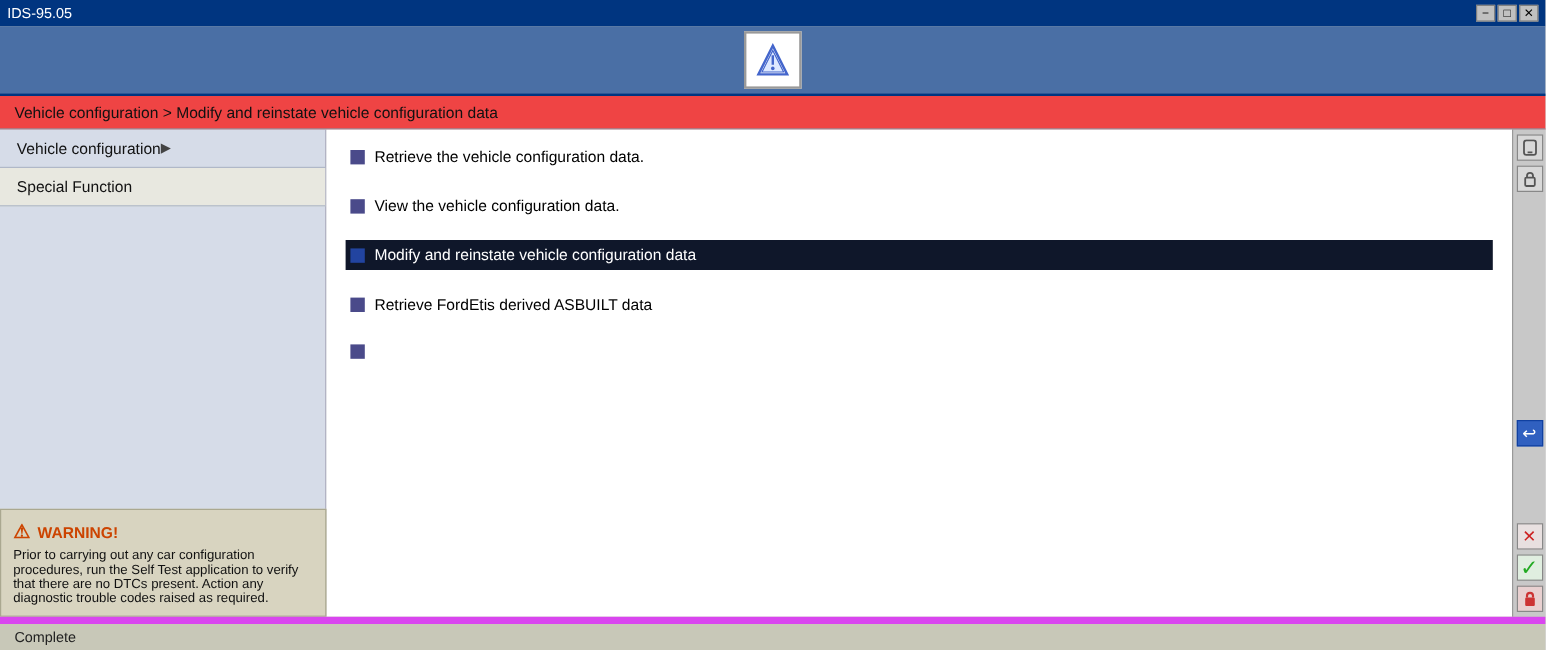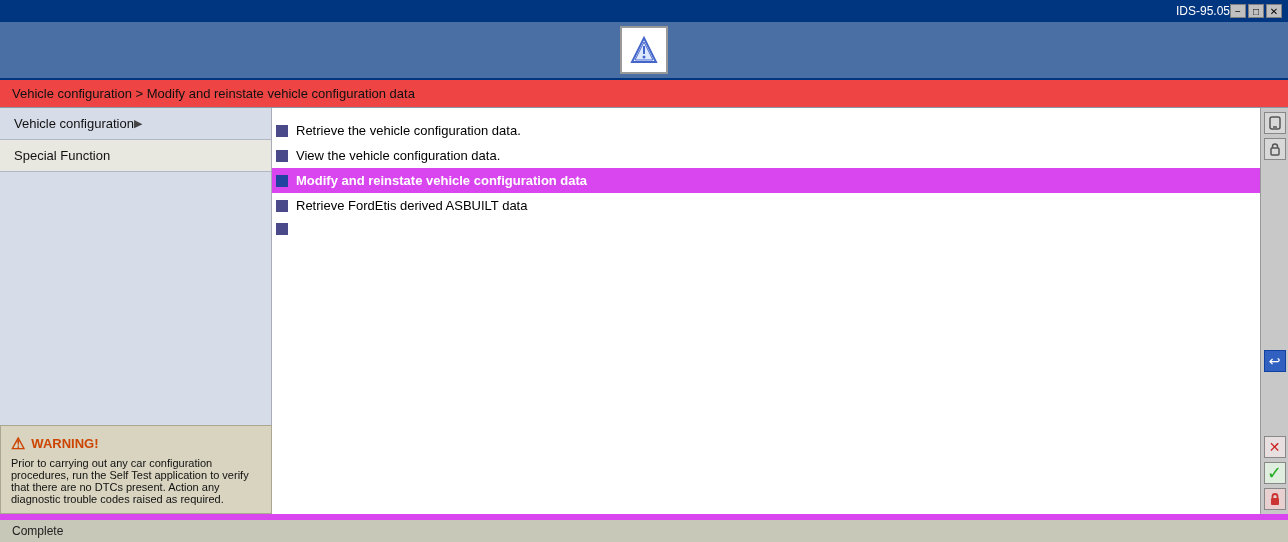--- a/index.html
+++ b/index.html
@@ -14,21 +14,21 @@
     }
 
     
     #title-bar {
       background: #003580;
       color: white;
       font-size: 12px;
       padding: 3px 6px;
       display: flex;
       align-items: center;
-      justify-content: flex-end;
+      justify-content: space-between;
       height: 22px;
     }
     #title-bar-controls {
       display: flex;
       gap: 2px;
     }
     .title-btn {
       width: 16px;
       height: 14px;
       background: #c0c0c0;
@@ -103,47 +103,46 @@
     }
     .sidebar-item .arrow {
       font-size: 11px;
       color: #444;
     }
 
     
     #content {
       flex: 1;
       background: white;
-      padding: 10px 0;
+      padding: 10px 16px;
       display: flex;
       flex-direction: column;
-      gap: 0;
+      gap: 16px;
     }
 
     .menu-item {
       display: flex;
       align-items: center;
       gap: 8px;
       padding: 5px 4px;
       cursor: pointer;
       font-size: 13px;
     }
     .menu-item .bullet {
       width: 12px;
       height: 12px;
       background: #4a4a8a;
       flex-shrink: 0;
       display: inline-block;
     }
     .menu-item.selected {
-      background: #d946ef;
+      background: #0f172a;
       color: white;
       padding-left: 4px;
       padding-right: 8px;
-      font-weight: bold;
     }
     .menu-item.selected .bullet {
       background: #2244a0;
     }
 
     
     #right-panel {
       width: 28px;
       background: #c8c8c8;
       border-left: 1px solid #999;

